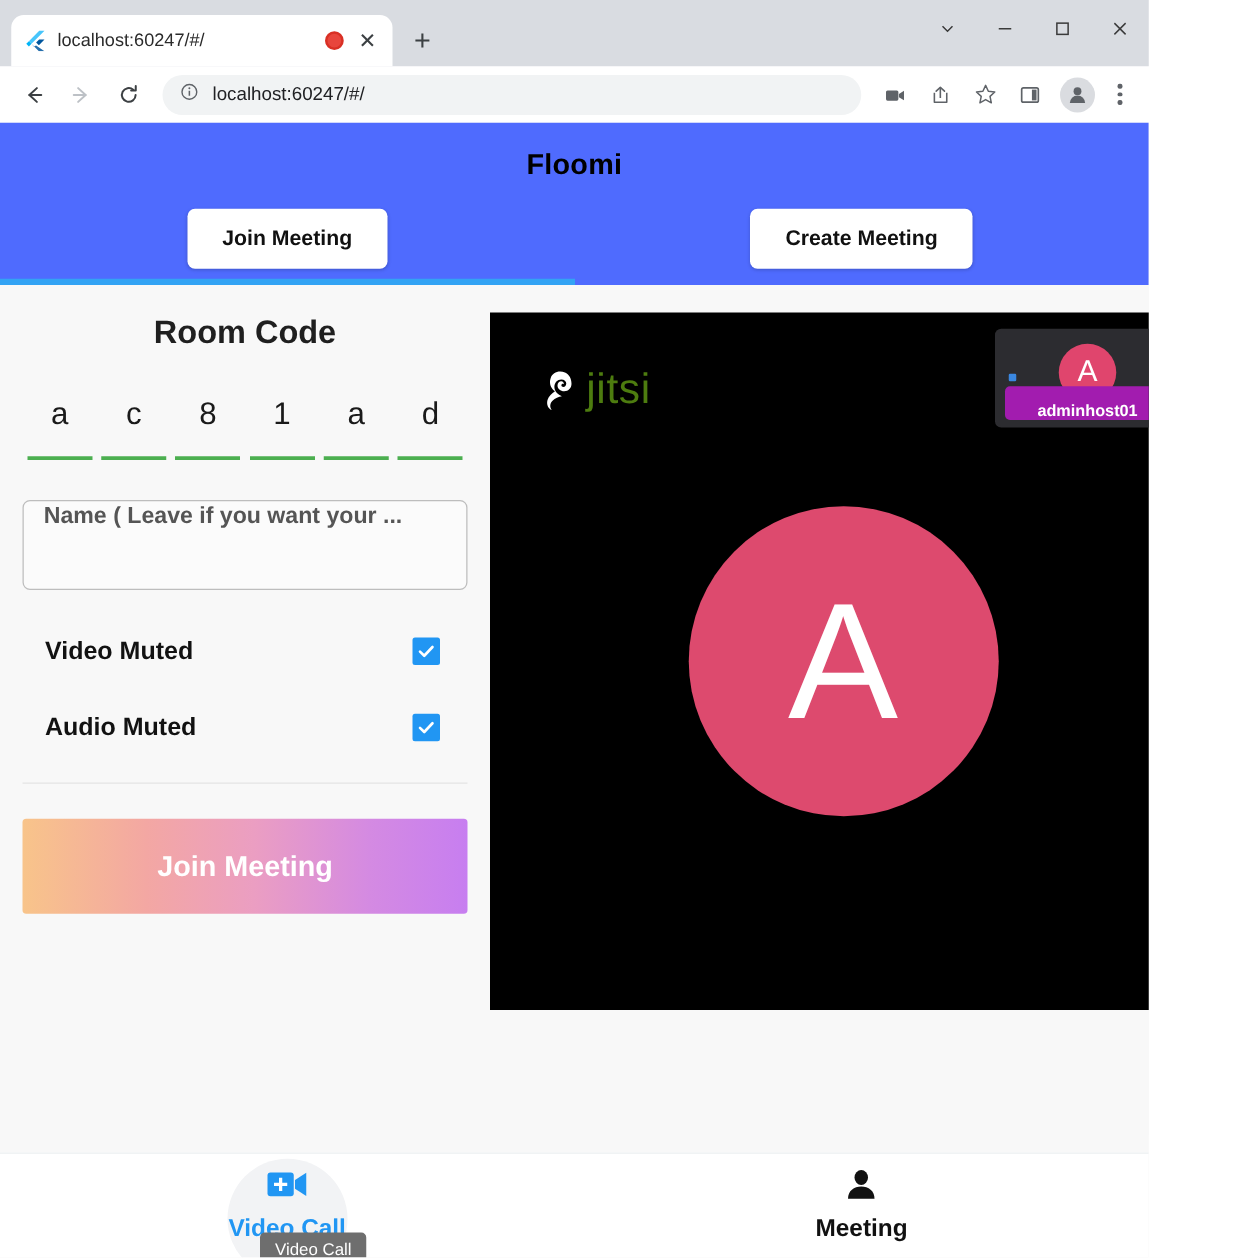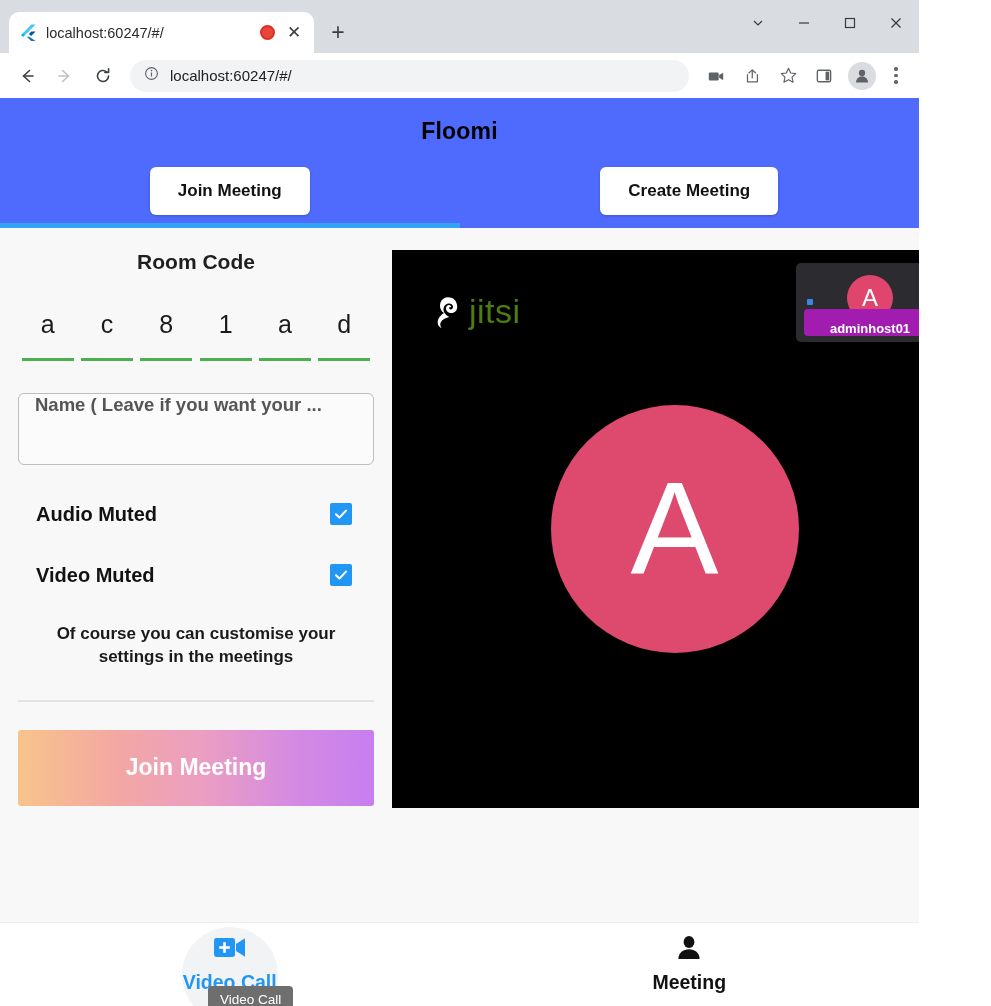--- a/index.html
+++ b/index.html
@@ -94,21 +94,21 @@
   .tab-indicator {
     position: absolute; left: 0; bottom: 0; width: 50%; height: 5px;
     background: #33a3f4;
   }
 
   .body-area { display: flex; height: 680px; background: #f8f8f8; }
 
   
   .left-col { width: 392px; flex: 0 0 392px; padding: 0 18px; }
   .section-title {
-    text-align: center; font-size: 21px; font-weight: bold; color: #1f1f1f;
+    text-align: center; font-size: 26px; font-weight: bold; color: #1f1f1f;
     margin-top: 22px;
   }
   .code-row { display: flex; margin-top: 38px; gap: 0; }
   .code-cell { flex: 1; display: flex; flex-direction: column; align-items: center; }
   .code-char { font-size: 25px; color: #1a1a1a; line-height: 1; }
   .code-underline { width: 52px; height: 2.6px; background: #4caf50; margin-top: 21px; }
 
   .name-field {
     margin-top: 32px; height: 72px; border: 1.4px solid #bdbdbd;
     border-radius: 6px; background: #fbfbfb;
@@ -358,38 +358,37 @@
             <span class="code-char">d</span>
             <span class="code-underline"></span>
           </div>
         </div>
 
         <div class="name-field">
           <span class="name-ph">Name ( Leave if you want your ...</span>
         </div>
 
         <div class="check-row">
+          <span class="check-label">Video Muted</span>
+          <span class="cbox">
+            <svg width="16" height="16" viewBox="0 0 16 16">
+                <polyline points="3,8.3 6.4,11.6 13,4.6" stroke="#ffffff" stroke-width="2.1" fill="none" stroke-linecap="round" stroke-linejoin="round"></polyline>
+              </svg>
+          </span>
+        </div>
+
+        <div class="check-row">
           <span class="check-label">Audio Muted</span>
           <span class="cbox">
             <svg width="16" height="16" viewBox="0 0 16 16">
                 <polyline points="3,8.3 6.4,11.6 13,4.6" stroke="#ffffff" stroke-width="2.1" fill="none" stroke-linecap="round" stroke-linejoin="round"></polyline>
               </svg>
           </span>
         </div>
 
-        <div class="check-row">
-          <span class="check-label">Video Muted</span>
-          <span class="cbox">
-            <svg width="16" height="16" viewBox="0 0 16 16">
-                <polyline points="3,8.3 6.4,11.6 13,4.6" stroke="#ffffff" stroke-width="2.1" fill="none" stroke-linecap="round" stroke-linejoin="round"></polyline>
-              </svg>
-          </span>
-        </div>
-
-        <div class="note">Of course you can customise your settings in the meetings</div>
         <div class="divider"></div>
 
         <div class="join-btn">
           <span class="join-btn-label">Join Meeting</span>
         </div>
       </div>
 
       <div class="right-col">
         <div class="jitsi">
 

